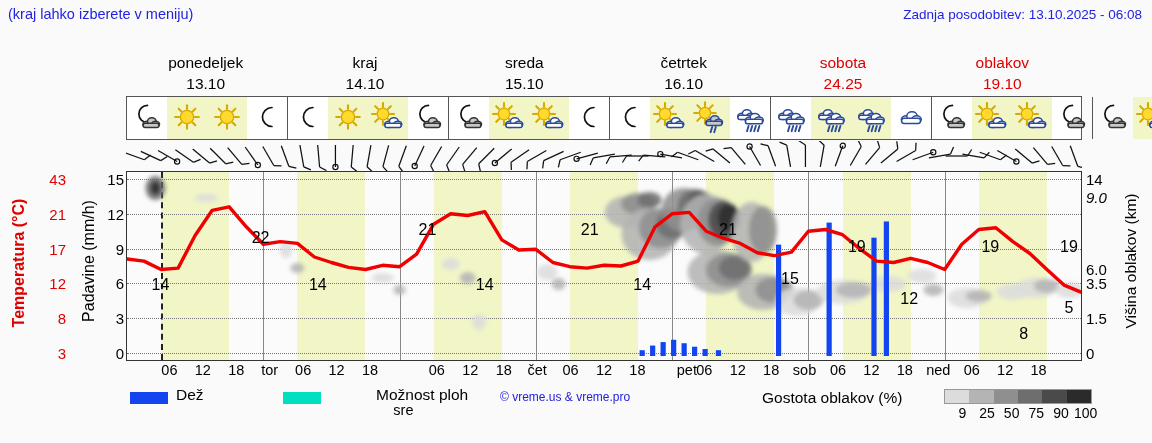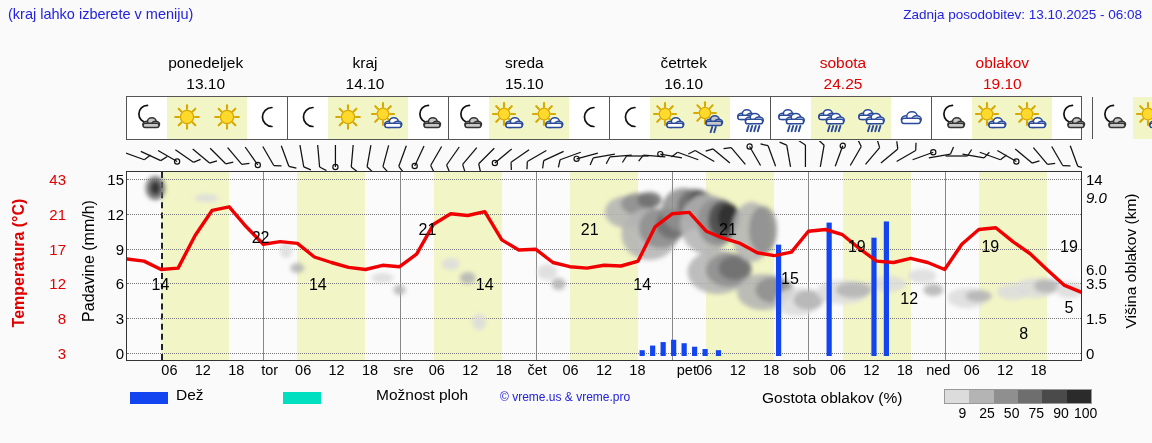--- a/index.html
+++ b/index.html
@@ -763,21 +763,21 @@
   </div>
 
   <div class="abs" id="xticks">
       <div style="left: 43.4286px;">06</div>
       <div style="left: 76.8571px;">12</div>
       <div style="left: 110.286px;">18</div>
       <div style="left: 143.714px;">tor</div>
       <div style="left: 177.143px;">06</div>
       <div style="left: 210.571px;">12</div>
       <div style="left: 244px;">18</div>
-      <div style="left: 277.429px;">sre</div>
+      <div style="left: 277.429px; margin-top: 40px;">sre</div>
       <div style="left: 310.857px;">06</div>
       <div style="left: 344.286px;">12</div>
       <div style="left: 377.714px;">18</div>
       <div style="left: 411.143px;">čet</div>
       <div style="left: 444.571px;">06</div>
       <div style="left: 478px;">12</div>
       <div style="left: 511.429px;">18</div>
       <div style="left: 544.857px; padding-left: 32px;">pet</div>
       <div style="left: 578.286px;">06</div>
       <div style="left: 611.714px;">12</div>

